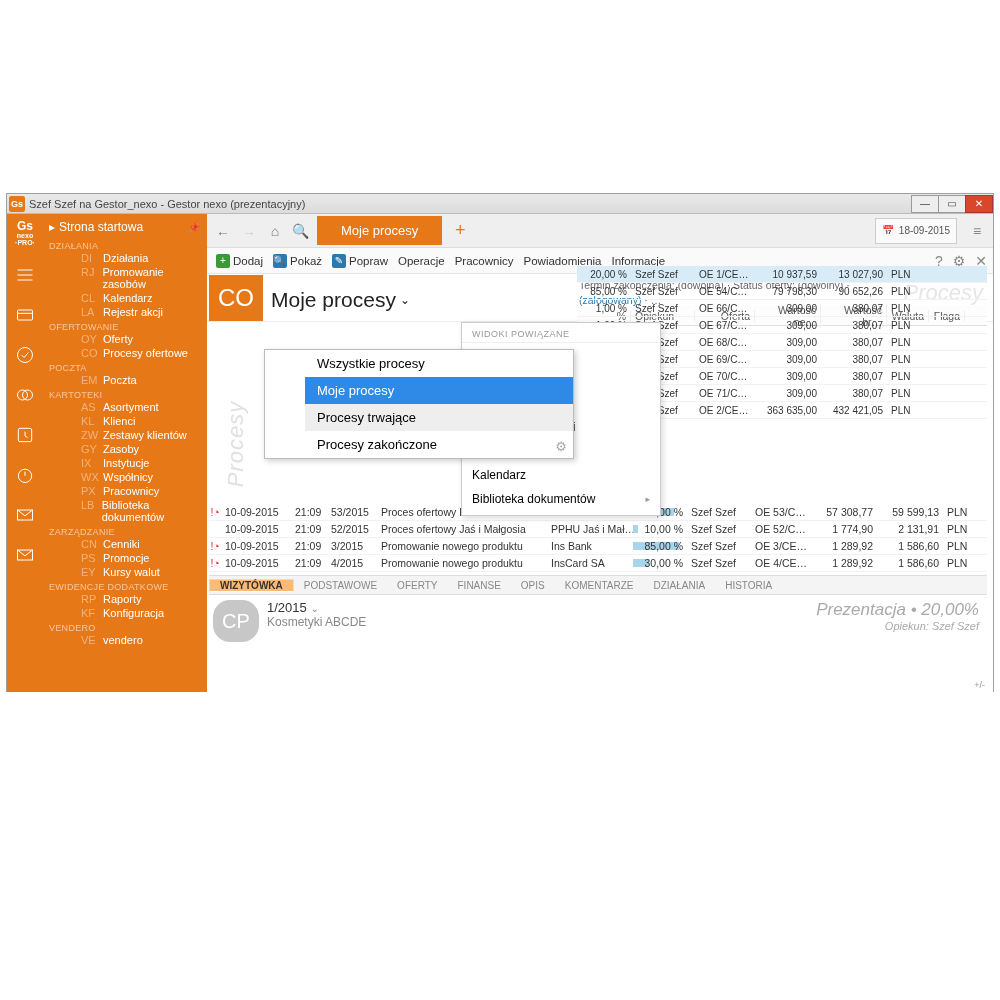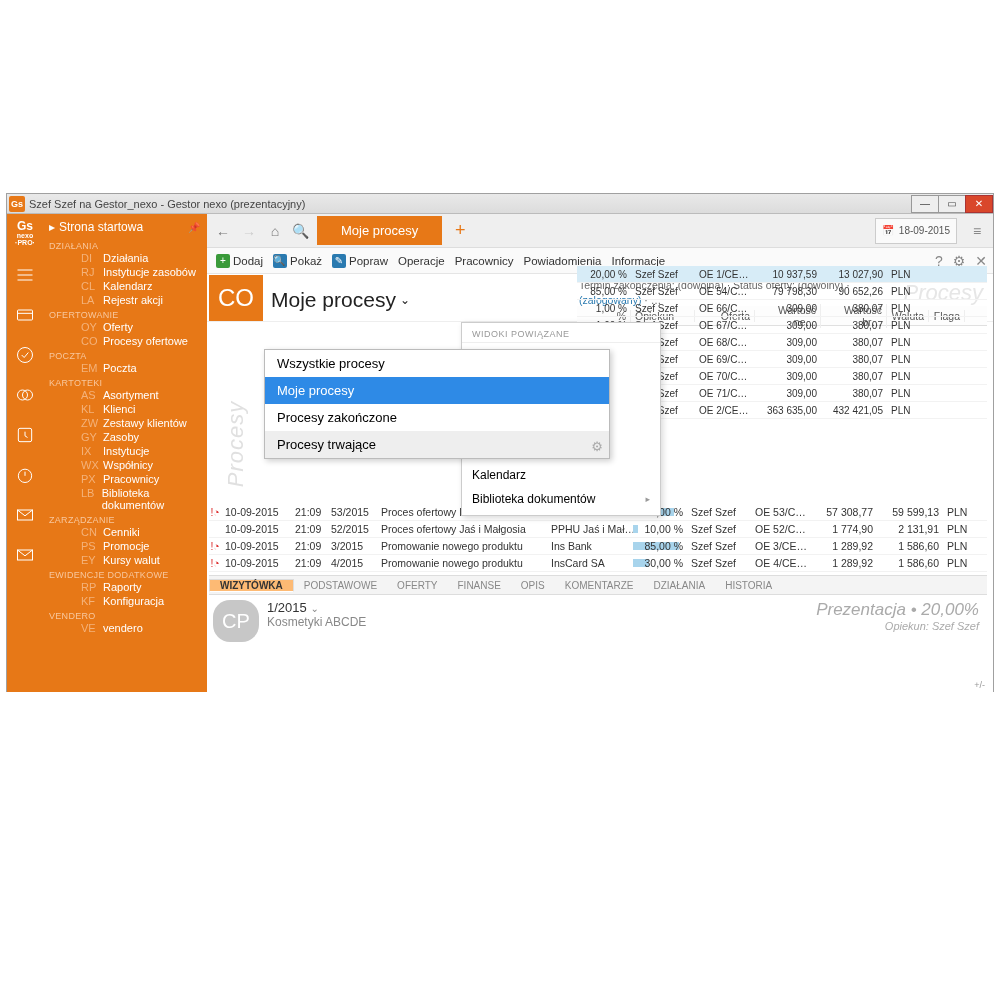--- a/index.html
+++ b/index.html
@@ -40,21 +40,21 @@
 .filters { font-size:10.5px; color:#666; padding:2px 0 0 2px; position:absolute; left:370px; top:2px; right:8px; line-height:1.4;}
 .filters .link { color:#2a7ab0; }
 .gridhdr { display:flex; font-size:10.5px; color:#555; background:#fdfdfd; border-bottom:1px solid #e0e0e0; height:20px; align-items:center; position:absolute; left:370px; right:6px; top:32px;}
 .gridhdr div { padding:0 4px; border-right:1px solid #eee; text-align:right; overflow:hidden;}
 .gridbody { position:absolute; left:370px; right:6px; top:52px; font-size:10px; }
 .row { display:flex; height:17px; align-items:center; color:#333; border-bottom:1px solid #f2f2f2;}
 .row div { padding:0 4px; overflow:hidden; white-space:nowrap; }
 .row.sel { background:#d7ecf7; }
 .row .pct { text-align:right; position:relative; }
 .row .pct .bar { position:absolute; left:0; top:2px; bottom:2px; background:#a8d4ec; z-index:-1;}
-.dropdown { position:absolute; left:57px; top:135px; width:346px; background:#fff; border:1px solid #bbb; box-shadow:2px 2px 6px rgba(0,0,0,.2); z-index:10; font-size:13px;}
+.dropdown { position:absolute; left:57px; top:135px; width:310px; background:#fff; border:1px solid #bbb; box-shadow:2px 2px 6px rgba(0,0,0,.2); z-index:10; font-size:13px;padding-left:40px;}
 .dropdown .opt { padding:6px 12px; cursor:pointer;}
 .dropdown .opt.sel { background:#2e8ae6; color:#fff;}
 .dropdown .opt.hov { background:#eee;}
 .dropdown .gear { position:absolute; right:6px; bottom:4px; color:#aaa; font-size:13px;}
 .sidevert { position:absolute; left:2px; top:165px; width:54px; height:130px; display:flex; align-items:center; justify-content:center;}
 .sidevert span { transform:rotate(-90deg); color:#e0e0e0; font-size:22px; font-style:italic; letter-spacing:1px;}
 .relpanel { position:absolute; left:254px; top:108px; width:200px; background:#fff; border:1px solid #ccc; box-shadow:2px 2px 6px rgba(0,0,0,.15); font-size:12px; z-index:9; padding-bottom:4px;}
 .relpanel .rh { font-size:9px; color:#999; padding:6px 10px 3px; border-bottom:1px solid #eee; letter-spacing:.5px;}
 .relpanel .ri { padding:5px 10px; cursor:pointer; display:flex; align-items:center;}
 .relpanel .ri .chev { margin-left:auto; color:#999; font-size:9px;}
@@ -141,21 +141,21 @@
     <div class="sidebar">
       <div class="startline">▸ <span>Strona startowa</span><span class="pin">📌</span></div>
       <div id="sb-sections">
           <div class="sec">DZIAŁANIA</div>
           <div class="itm">
             <span class="code">DI</span>
             <span>Działania</span>
           </div>
           <div class="itm">
             <span class="code">RJ</span>
-            <span>Instytucje zasobów</span>
+            <span>Promowanie zasobów</span>
           </div>
           <div class="itm">
             <span class="code">CL</span>
             <span>Kalendarz</span>
           </div>
           <div class="itm">
             <span class="code">LA</span>
             <span>Rejestr akcji</span>
           </div>
           <div class="sec">OFERTOWANIE</div>
@@ -409,22 +409,22 @@
               <span>Biblioteka dokumentów</span>
               <span class="chev">▸</span>
             </div>
           </div>
       </div>
 
       <div class="dropdown">
         <div id="ddopts">
             <div class="opt">Wszystkie procesy</div>
             <div class="opt sel">Moje procesy</div>
+            <div class="opt hov">Procesy trwające</div>
             <div class="opt">Procesy zakończone</div>
-            <div class="opt hov">Procesy trwające</div>
           </div>
         <span class="gear">⚙</span>
       </div>
 
       <div class="lowergrid" id="lowergrid">
           <div class="row">
             <div class="tricon">
               <span style="color:#d33">!</span>
               <span style="color:#d33">◔</span>
             </div>

